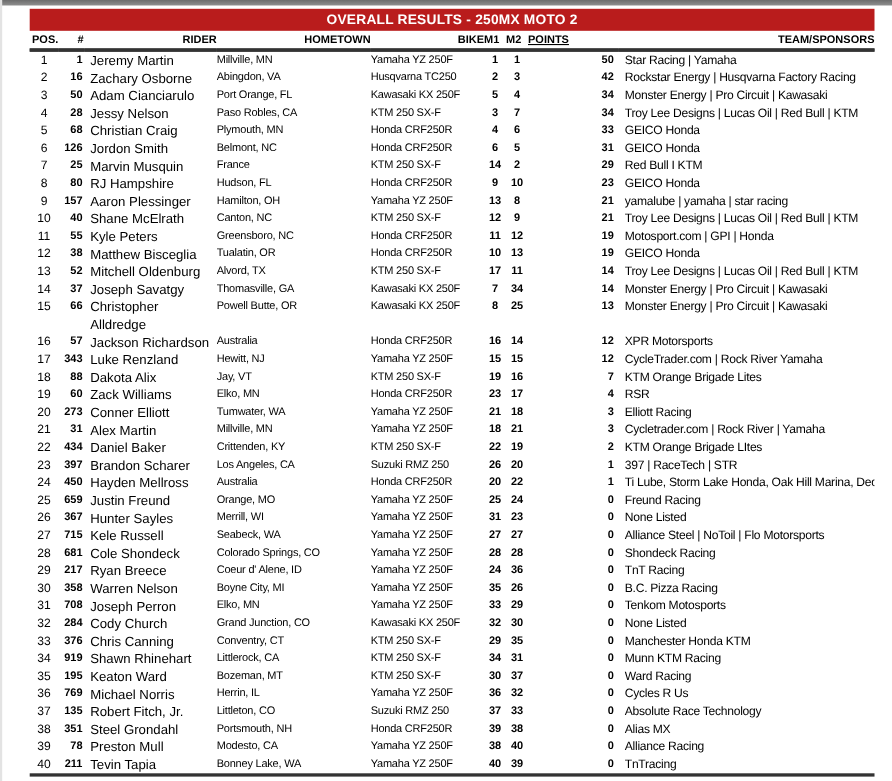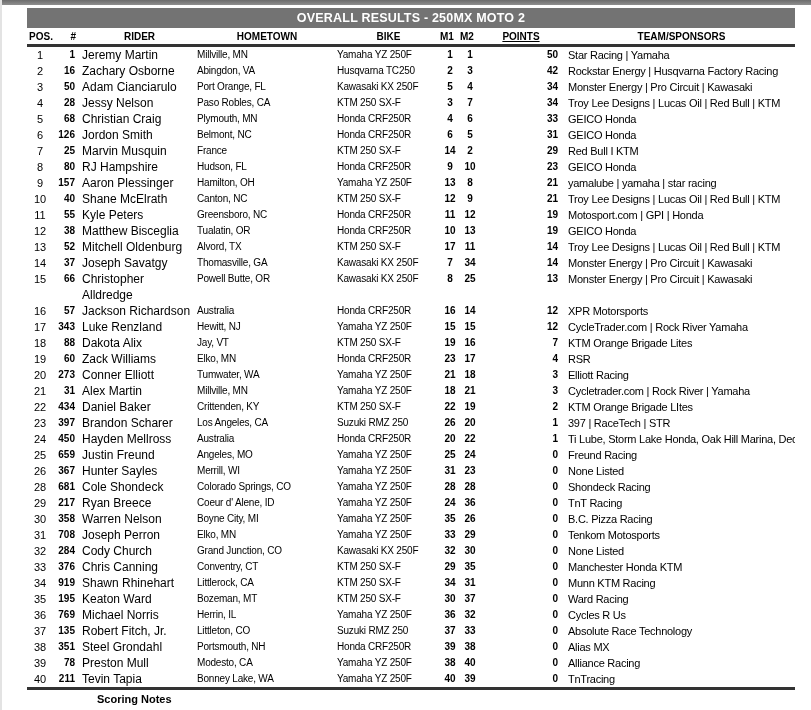--- a/index.html
+++ b/index.html
@@ -17,49 +17,49 @@
     position: absolute; left: 0; top: 0; width: 2px; height: 710px;
     background: #e3e3e3;
   }
   .top-strip {
     width: 811px; height: 5px;
     background: linear-gradient(#6c6c6c, #8f8f8f);
   }
   .content { margin: 3px 16px 0 27px; width: 768px; }
   .title-bar {
     height: 20px; line-height: 20px;
-    background: #737373; color: #ffffff;
+    background: #b91c1c; color: #ffffff;
     text-align: center; font-weight: bold; font-size: 12.5px;
     letter-spacing: 0.2px;
   }
   table.results {
     table-layout: fixed; border-collapse: collapse;
     width: 768px; margin-top: 2px;
   }
   col.c-pos      { width: 26px; }
   col.c-num      { width: 24px; }
   col.c-rider    { width: 120px; }
   col.c-hometown { width: 140px; }
   col.c-bike     { width: 103px; }
   col.c-m1       { width: 20px; }
   col.c-m2       { width: 20px; }
   col.c-points   { width: 82px; }
   col.c-team     { width: 233px; }
 
   thead th {
-    font-size: 10px; font-weight: bold; text-align: center;
+    font-size: 10px; font-weight: bold; text-align: right;
     padding: 1px 0 2px 0; height: 11px; vertical-align: bottom;
     border-bottom: 3px solid #333333;
     white-space: nowrap; overflow: visible;
   }
   th.pos    { padding-left: 2px; }
   th.num    { text-align: right; padding-right: 1px; }
   th.rider  { padding-left: 5px; }
   th.m1, th.m2 { text-align: left; }
-  th.points { text-align: center; text-decoration: underline; }
+  th.points { text-align: left; text-decoration: underline; }
   th.team   { padding-left: 6px; }
 
   tbody td {
     font-size: 10px; line-height: 16px; padding: 0;
     vertical-align: top; white-space: nowrap; overflow: hidden;
   }
   td.pos    { font-size: 11px; text-align: center; }
   td.num    { font-weight: bold; text-align: right; padding-right: 2px; }
   td.rider  { font-size: 12px; padding-left: 5px; white-space: pre-line; }
   td.hometown, td.bike { letter-spacing: -0.2px; }
@@ -374,37 +374,48 @@
             <td class="bike">Honda CRF250R</td>
             <td class="m1">20</td>
             <td class="m2">22</td>
             <td class="points">1</td>
             <td class="team">Ti Lube, Storm Lake Honda, Oak Hill Marina, Dedicate</td>
           </tr>
           <tr>
             <td class="pos">25</td>
             <td class="num">659</td>
             <td class="rider">Justin Freund</td>
-            <td class="hometown">Angeles, MO</td>
+            <td class="hometown">Orange, MO</td>
             <td class="bike">Yamaha YZ 250F</td>
             <td class="m1">25</td>
             <td class="m2">24</td>
             <td class="points">0</td>
             <td class="team">Freund Racing</td>
           </tr>
           <tr>
             <td class="pos">26</td>
             <td class="num">367</td>
             <td class="rider">Hunter Sayles</td>
             <td class="hometown">Merrill, WI</td>
             <td class="bike">Yamaha YZ 250F</td>
             <td class="m1">31</td>
             <td class="m2">23</td>
             <td class="points">0</td>
             <td class="team">None Listed</td>
+          </tr>
+          <tr>
+            <td class="pos">27</td>
+            <td class="num">715</td>
+            <td class="rider">Kele Russell</td>
+            <td class="hometown">Seabeck, WA</td>
+            <td class="bike">Yamaha YZ 250F</td>
+            <td class="m1">27</td>
+            <td class="m2">27</td>
+            <td class="points">0</td>
+            <td class="team">Alliance Steel | NoToil | Flo Motorsports</td>
           </tr>
           <tr>
             <td class="pos">28</td>
             <td class="num">681</td>
             <td class="rider">Cole Shondeck</td>
             <td class="hometown">Colorado Springs, CO</td>
             <td class="bike">Yamaha YZ 250F</td>
             <td class="m1">28</td>
             <td class="m2">28</td>
             <td class="points">0</td>

